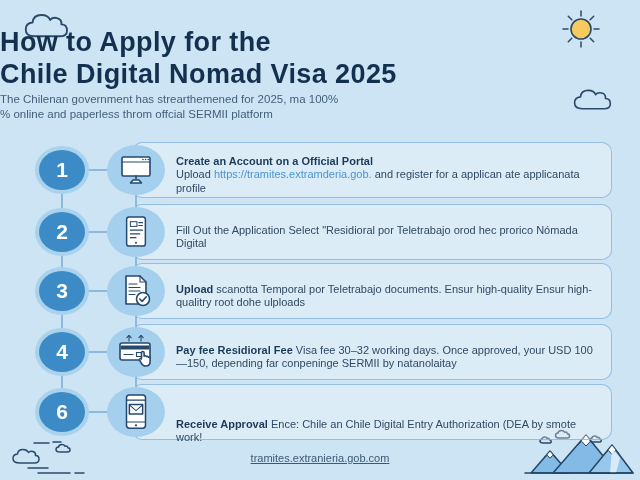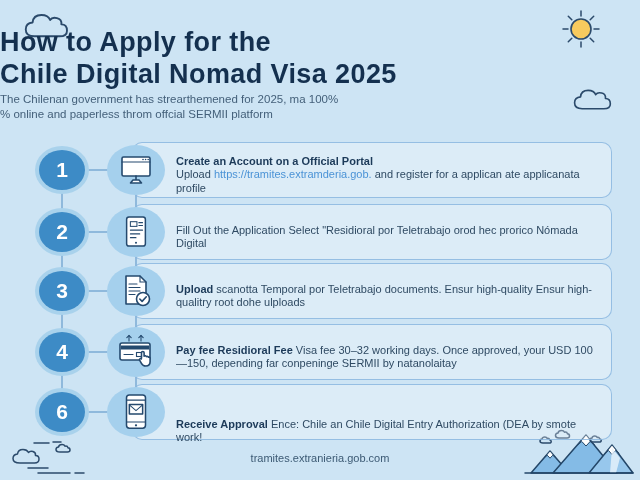--- a/index.html
+++ b/index.html
@@ -26,21 +26,21 @@
             display:flex;align-items:center;justify-content:center;
             font-weight:bold;font-size:21px;}
   .iconwrap{width:58px;height:50px;border-radius:50%;background:#a5d0ed;
             display:flex;align-items:center;justify-content:center;}
   .steptext{left:176px;width:426px;height:66px;display:flex;flex-direction:column;
             justify-content:center;font-size:11px;line-height:13.5px;color:#2f4a63;}
   .steptext b{color:#1c3a59;}
   .step-title{font-weight:bold;color:#1c3a59;}
   .link{color:#4b93d6;cursor:pointer;}
 
-  .footer{left:0;right:0;top:452px;text-align:center;font-size:11px;color:#3c5a74;}
+  .footer{left:0;right:0;top:452px;text-align:center;font-size:11px;color:#3c5a74;text-decoration:underline;}
 
   svg{display:block;}
   .stroke{stroke:#24496e;fill:none;stroke-width:1.6;stroke-linecap:round;stroke-linejoin:round;}
   .strokethin{stroke:#24496e;fill:none;stroke-width:1.1;stroke-linecap:round;}
   .whitefill{fill:#ffffff;stroke:#24496e;stroke-width:1.6;stroke-linejoin:round;}
   .darkfill{fill:#24496e;stroke:none;}
   .decor{stroke:#2b4a6b;fill:none;stroke-width:1.5;stroke-linecap:round;stroke-linejoin:round;}
 </style>
 </head>
 <body>

